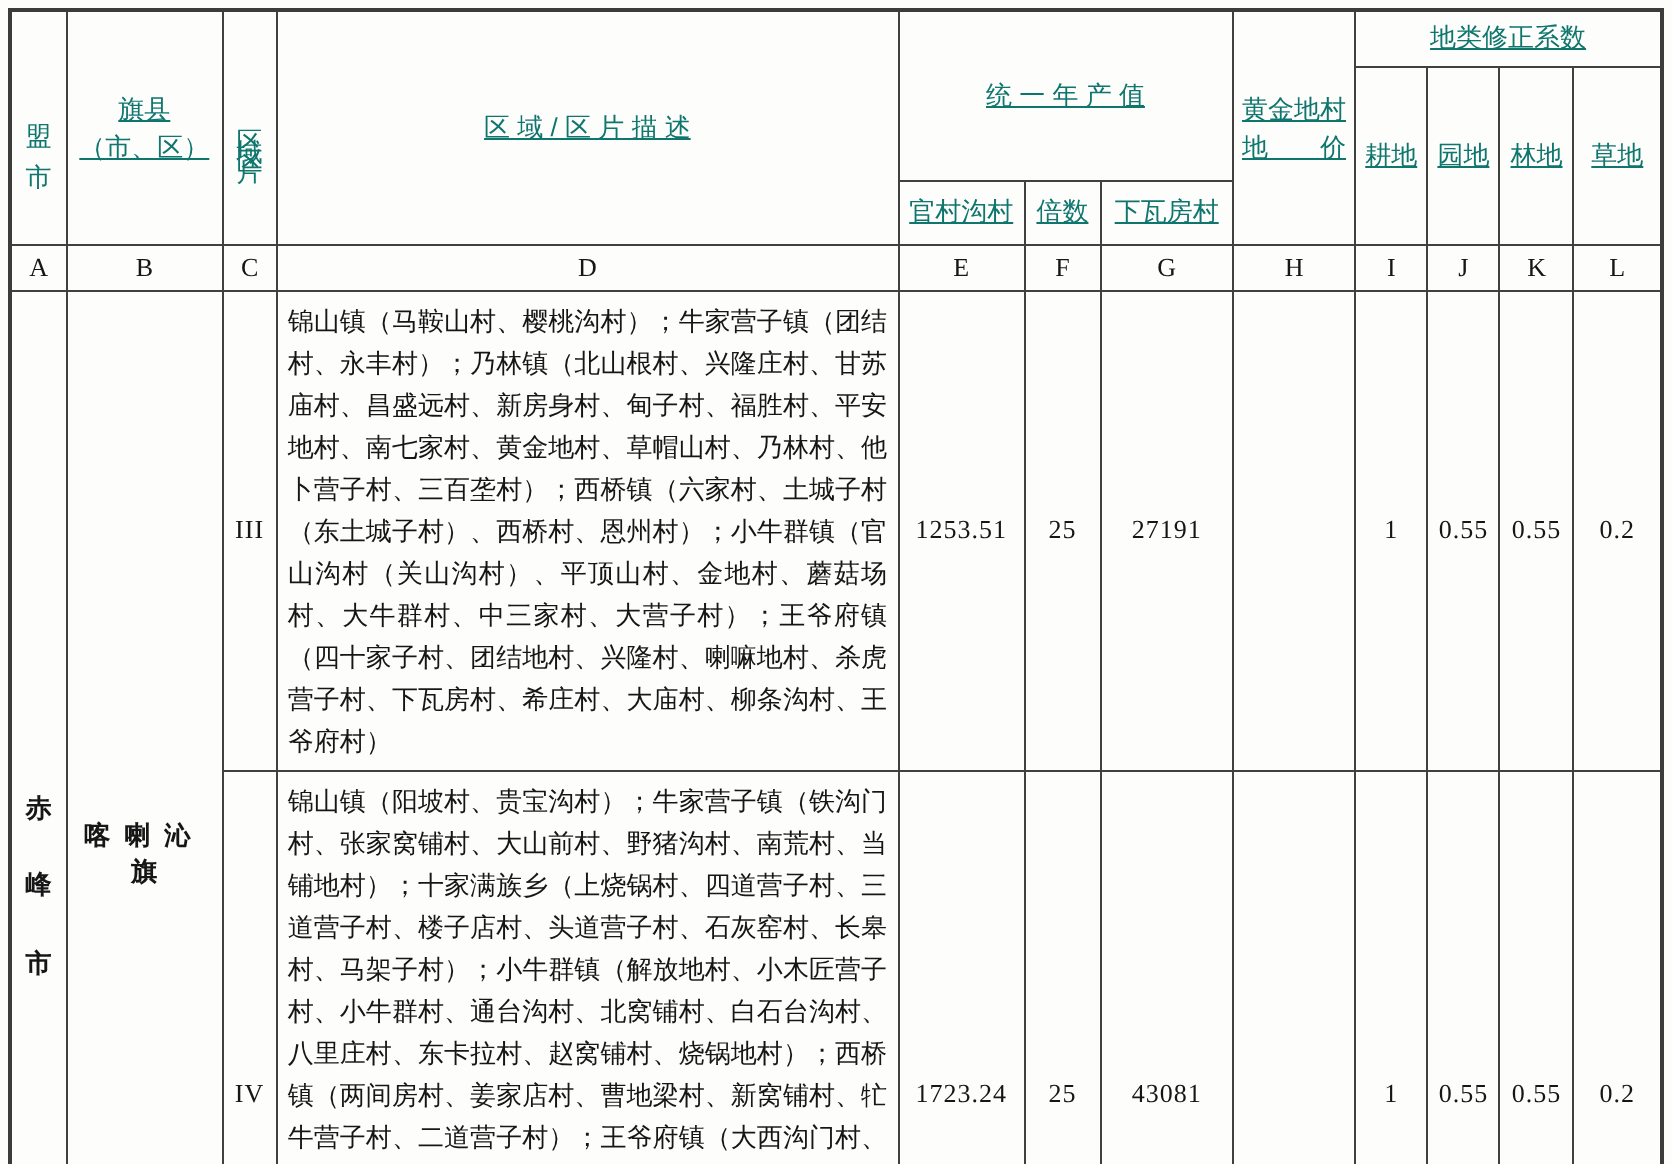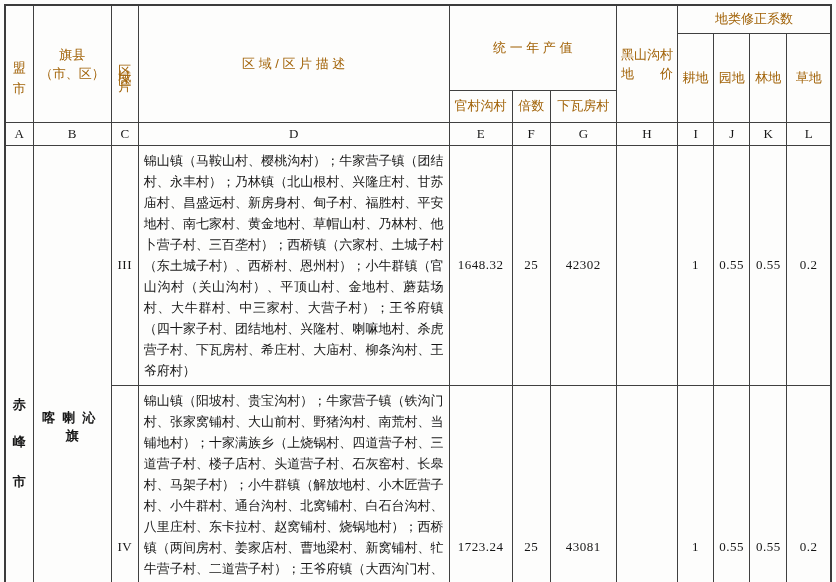--- a/index.html
+++ b/index.html
@@ -15,21 +15,21 @@
   }
   .sheet th,.sheet td{
     border:1px solid #404040;padding:0;overflow:hidden;
     vertical-align:middle;text-align:center;
     font-weight:normal;font-size:13px;line-height:1.35;
   }
   tr.r1{height:28px;} tr.r2{height:57px;} tr.r3{height:32px;}
   tr.r4{height:23px;} tr.r5{height:178px;} tr.r6{height:255px;}
   .hdr{
     font-family:"Liberation Sans","DejaVu Sans",sans-serif;
-    font-weight:bold;font-size:13px;color:#a16207;
+    font-weight:bold;font-size:13px;color:#0f766e;text-decoration:underline;
   }
   .vert{
     writing-mode:vertical-lr;text-orientation:upright;
     display:inline-block;line-height:1;
   }
   .ls-a{letter-spacing:20px;margin-bottom:-20px;}
   .ls-c{letter-spacing:5px;margin-bottom:-5px;}
   .ls-city{letter-spacing:38px;margin-bottom:-38px;font-weight:bold;
     font-family:"Liberation Sans","DejaVu Sans",sans-serif;}
   .ls-banner{letter-spacing:7px;margin-right:-7px;font-weight:bold;
@@ -65,21 +65,21 @@
     <tr class="r1">
       <th rowspan="3" class="hdr"><span class="vert ls-a">盟市</span></th>
       <th rowspan="3" class="hdr two-line">
         <div>旗县</div>
         <div>（市、区）</div>
       </th>
       <th rowspan="3" class="hdr"><span class="vert ls-c">区域区片</span></th>
       <th rowspan="3" class="hdr">区 域 / 区 片 描 述</th>
       <th colspan="3" rowspan="2" class="hdr">统 一 年 产 值</th>
       <th rowspan="3" class="hdr two-line">
-        <div>黑山沟村</div>
+        <div>黄金地村</div>
         <div>地　　价</div>
       </th>
       <th colspan="4" class="hdr">地类修正系数</th>
     </tr>
     <tr class="r2">
       <th rowspan="2" class="hdr">耕地</th>
       <th rowspan="2" class="hdr">园地</th>
       <th rowspan="2" class="hdr">林地</th>
       <th rowspan="2" class="hdr">草地</th>
     </tr>
@@ -100,23 +100,23 @@
       <td class="letter">I</td>
       <td class="letter">J</td>
       <td class="letter">K</td>
       <td class="letter">L</td>
     </tr>
     <tr class="r5">
       <td rowspan="2"><span class="vert ls-city">赤峰市</span></td>
       <td rowspan="2"><span class="ls-banner">喀喇沁旗</span></td>
       <td class="num">III</td>
       <td class="desc">锦山镇（马鞍山村、樱桃沟村）；牛家营子镇（团结村、永丰村）；乃林镇（北山根村、兴隆庄村、甘苏庙村、昌盛远村、新房身村、甸子村、福胜村、平安地村、南七家村、黄金地村、草帽山村、乃林村、他卜营子村、三百垄村）；西桥镇（六家村、土城子村（东土城子村）、西桥村、恩州村）；小牛群镇（官山沟村（关山沟村）、平顶山村、金地村、蘑菇场村、大牛群村、中三家村、大营子村）；王爷府镇（四十家子村、团结地村、兴隆村、喇嘛地村、杀虎营子村、下瓦房村、希庄村、大庙村、柳条沟村、王爷府村）</td>
-      <td class="num">1648.32</td>
+      <td class="num">1253.51</td>
       <td class="num">25</td>
-      <td class="num">42302</td>
+      <td class="num">27191</td>
       <td class="num"></td>
       <td class="num">1</td>
       <td class="num">0.55</td>
       <td class="num">0.55</td>
       <td class="num">0.2</td>
     </tr>
     <tr class="r6">
       <td class="num">IV</td>
       <td class="desc">锦山镇（阳坡村、贵宝沟村）；牛家营子镇（铁沟门村、张家窝铺村、大山前村、野猪沟村、南荒村、当铺地村）；十家满族乡（上烧锅村、四道营子村、三道营子村、楼子店村、头道营子村、石灰窑村、长皋村、马架子村）；小牛群镇（解放地村、小木匠营子村、小牛群村、通台沟村、北窝铺村、白石台沟村、八里庄村、东卡拉村、赵窝铺村、烧锅地村）；西桥镇（两间房村、姜家店村、曹地梁村、新窝铺村、牤牛营子村、二道营子村）；王爷府镇（大西沟门村、上瓦房村、黑山沟村、白太沟村、富裕地村、银匠营子村）；南台子乡（官村沟村、大沟村、北山根村、川心店村、朝阳沟村、五家村、卡拉街村、李家店村、南台子村、新地村、雕虎沟村）；美林镇（金家店村、东居子村、大营子村、旺业甸村、新店村、两家村、吉祥庄村、岗子村）</td>
       <td class="num">1723.24</td>

